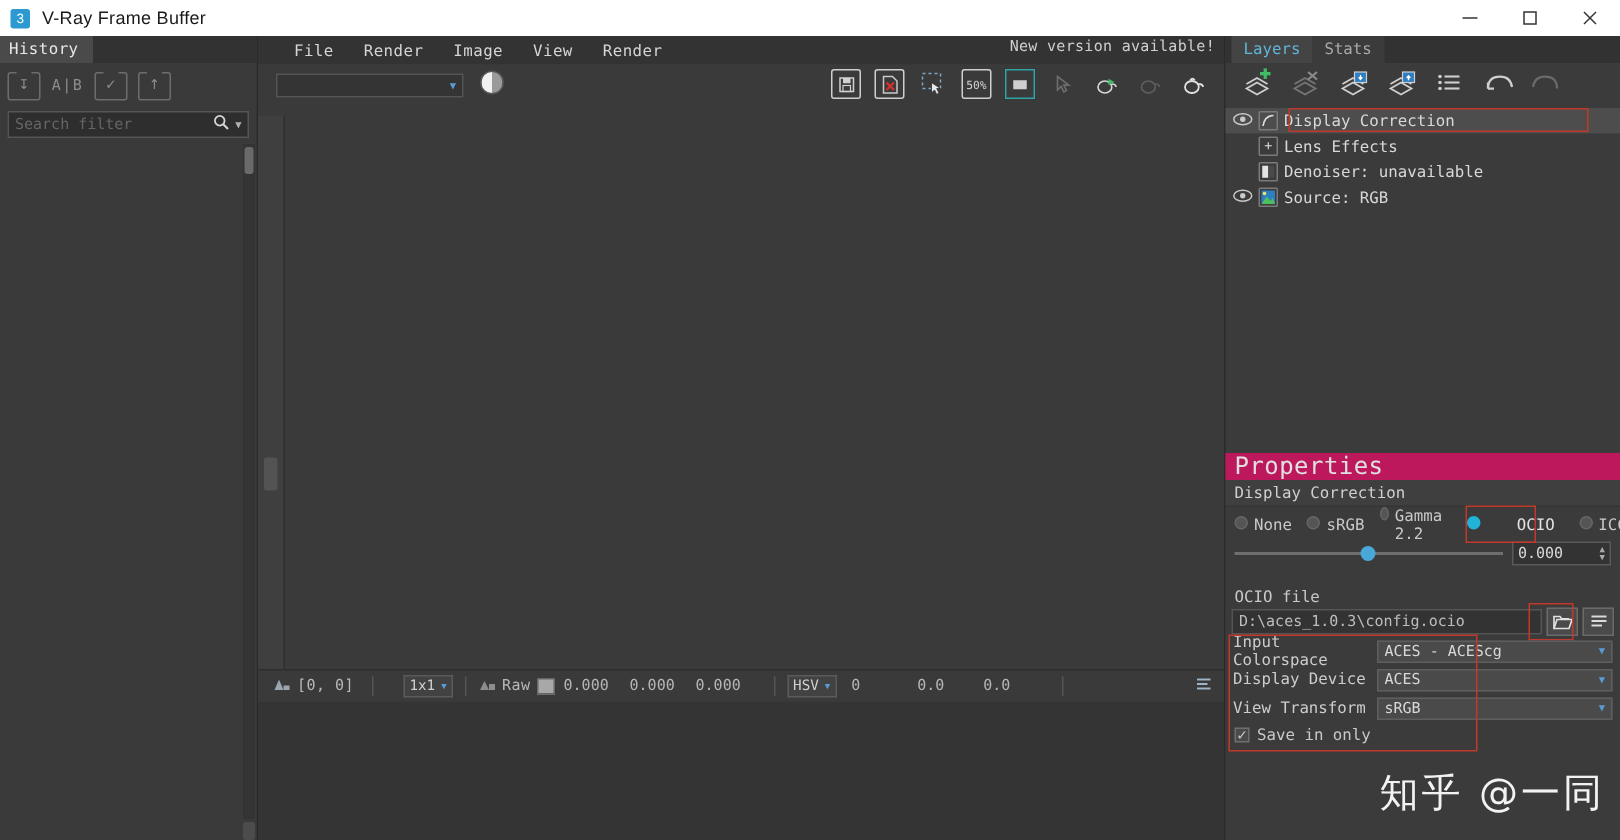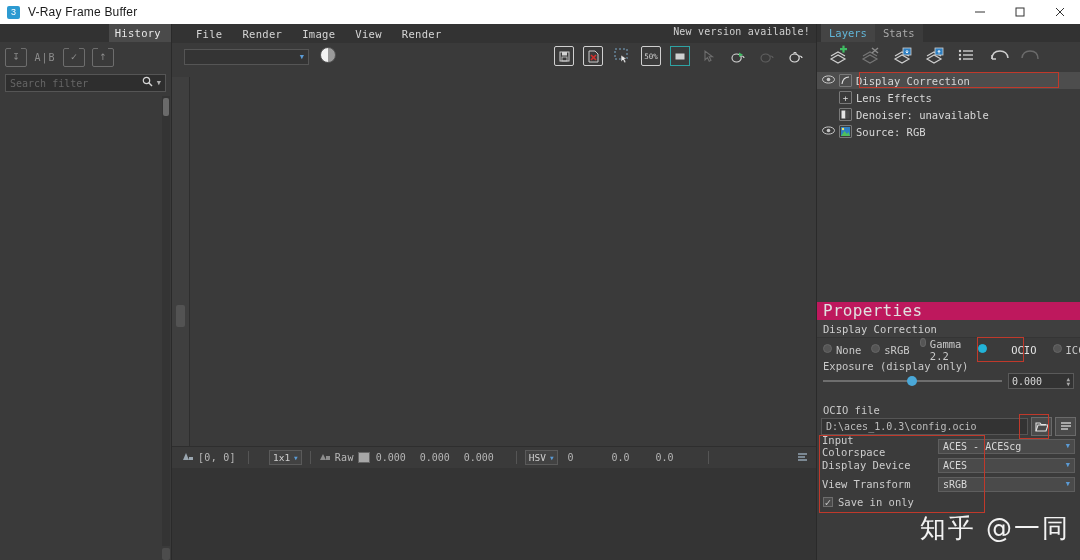--- a/index.html
+++ b/index.html
@@ -42,21 +42,21 @@
 
   
   .history-panel {
     position: absolute; left: 0; top: 24px;
     width: 172px; height: 536px;
     background: #3a3a3a;
     border-right: 1px solid #2a2a2a;
   }
   .hp-tabrow {
     height: 18px; background: #323232;
-    display: flex; align-items: flex-end; justify-content: flex-end;
+    display: flex; align-items: flex-end;
   }
   .hp-tab {
     height: 18px; padding: 0 10px 0 6px;
     background: #4a4a4a;
     color: #e8e8e8; font-size: 10.5px; line-height: 18px;
     letter-spacing: .3px;
   }
   .hp-toolrow {
     height: 30px; display: flex; align-items: center;
     padding-left: 5px; gap: 7px;
@@ -310,21 +310,21 @@
     color: #bdbdbd; font-size: 10px; display: flex; align-items: center;
     padding-left: 4px;
   }
   .sq-btn {
     width: 21px; height: 19px; background: #4a4a4a; border: 1px solid #6a6a6a;
     display: flex; align-items: center; justify-content: center;
     color: #dcdcdc; font-size: 11px;
   }
   .cs-row {
     display: flex; align-items: center; height: 18px;
-    padding: 0 5px; margin-top: 1px; gap: 20px;
+    padding: 0 5px; margin-top: 1px; gap: 0;
   }
   .cs-label { color: #cdcdcd; font-size: 10.5px; width: 96px; flex: 0 0 96px; }
   .cs-combo {
     flex: 1; height: 15px; background: #4a4a4a; border: 1px solid #5e5e5e;
     display: flex; align-items: center; justify-content: space-between;
     padding: 0 4px; font-size: 10px; color: #d8d8d8;
   }
   .cs-combo .caret { color: #5b9bd5; font-size: 7px; }
   .chk-row {
     display: flex; align-items: center; gap: 5px; height: 17px; padding-left: 6px;
@@ -670,21 +670,20 @@
           <span class="dot"></span>
           <span>OCIO</span>
         </span>
         <span class="radio" style="padding-left:6px">
           <span class="dot"></span>
           <span>ICC</span>
         </span>
         <span class="hl-box" style="left:160px; top:-3px; width:47px; height:25px;"></span>
       </div>
 
-      <div class="lbl">Exposure (display only)</div>
       <div class="slider-row">
         <span class="slider">
           <span class="track"></span>
           <span class="knob"></span>
         </span>
         <span class="spin">
           <span>0.000</span>
           <span class="arrows">
               <span>▲</span>
               <span>▼</span>

